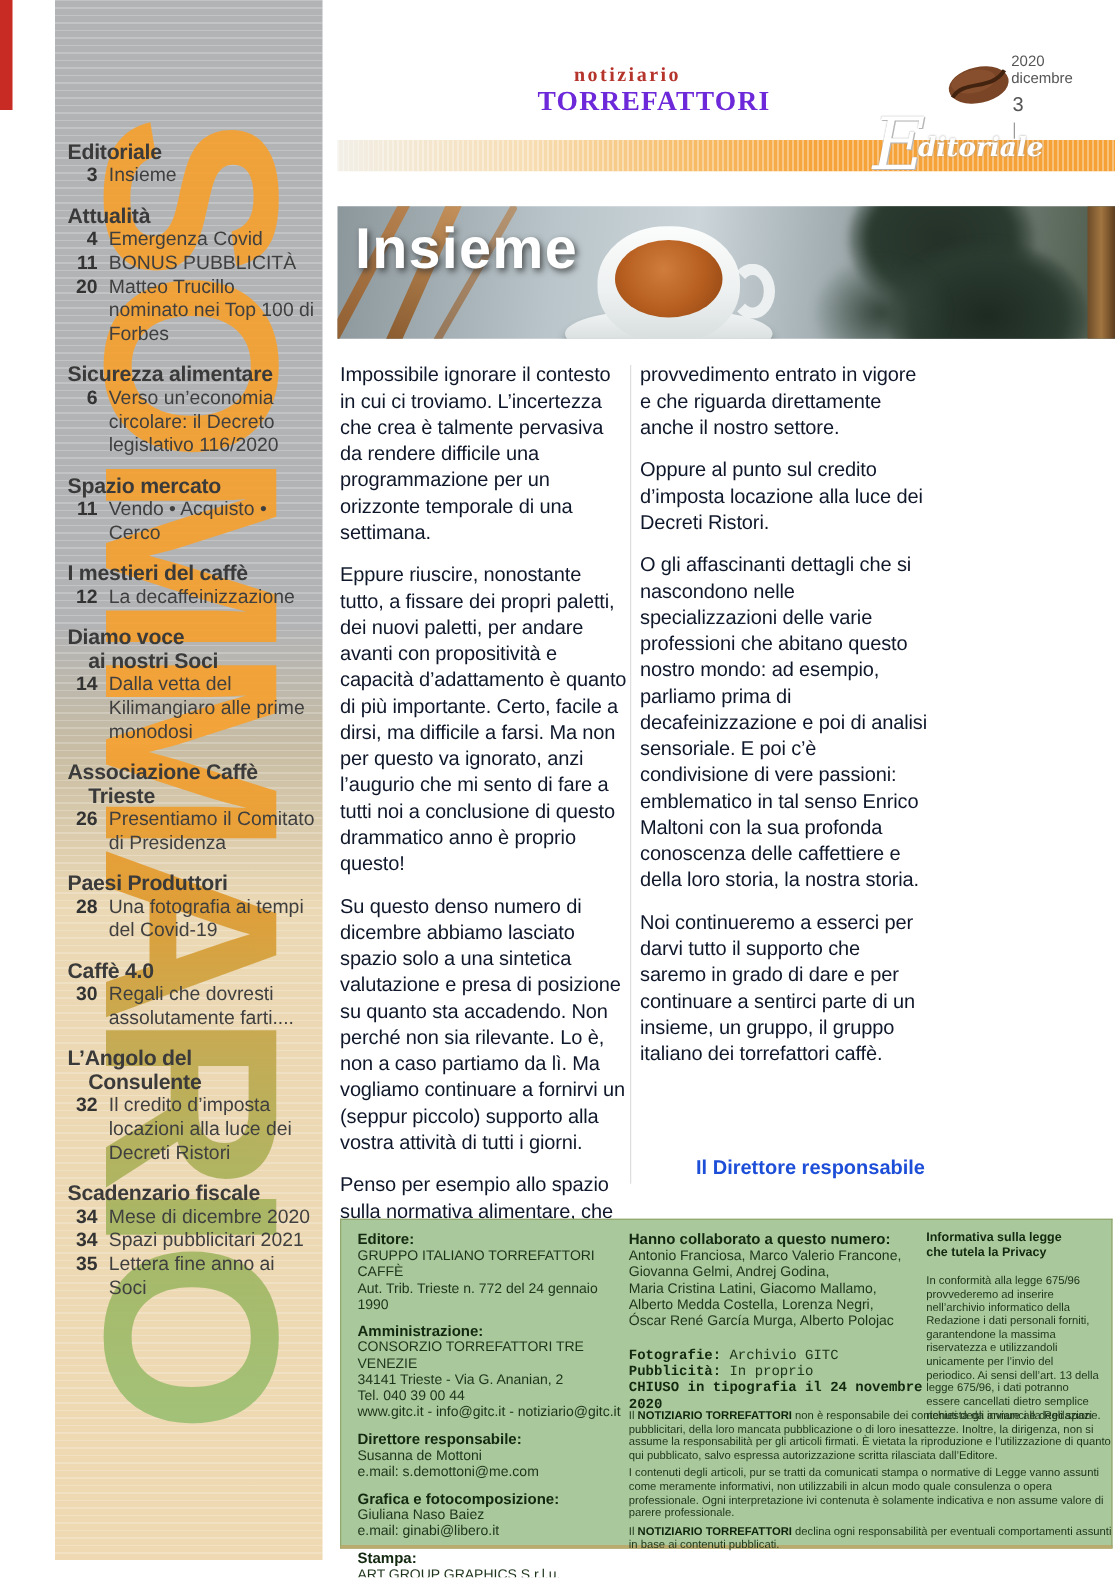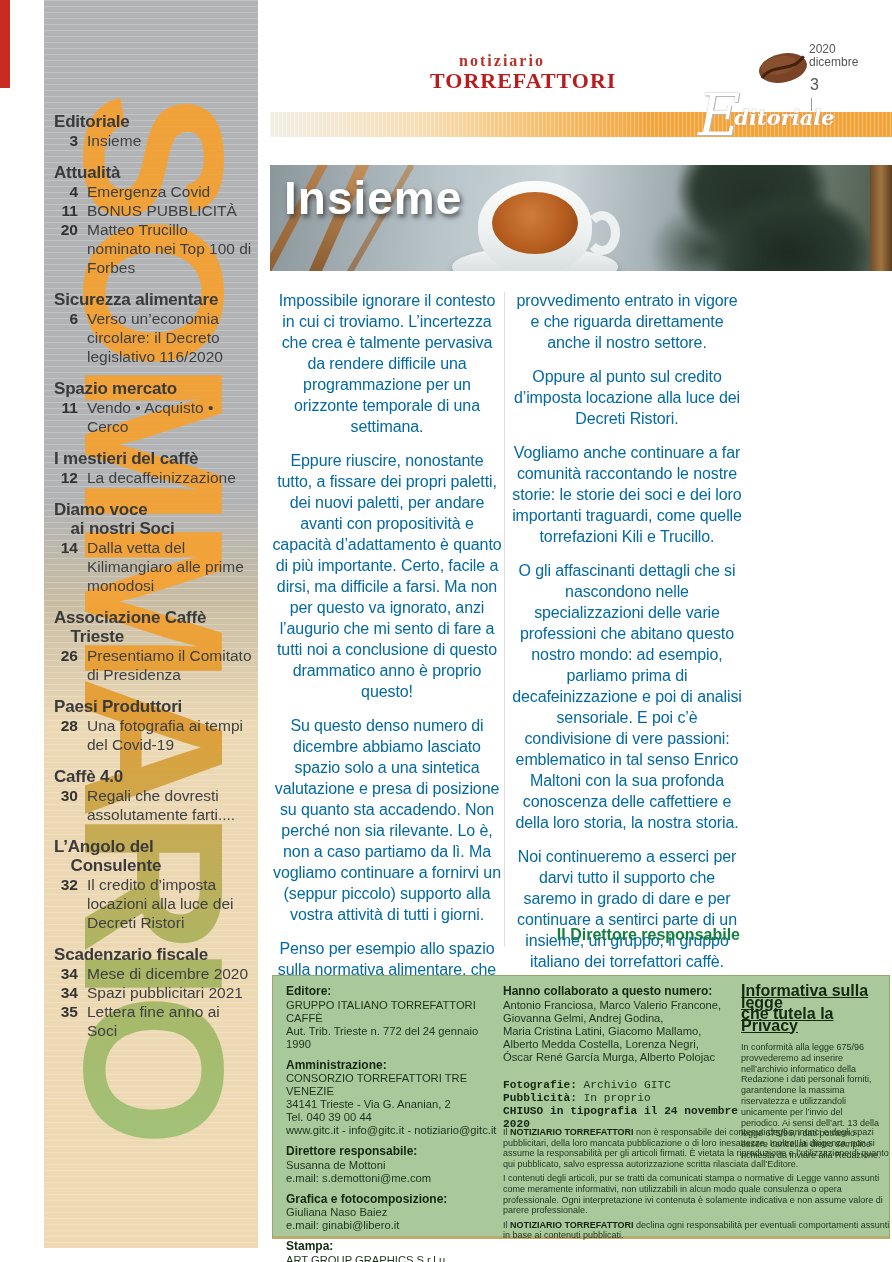--- a/index.html
+++ b/index.html
@@ -25,21 +25,21 @@
   .toc-section{margin-bottom:13px;}
   .toc-title{font-weight:bold;font-size:17px;line-height:19px;color:#3a3a3a;white-space:pre-line;letter-spacing:-.2px;}
   .toc-sub{font-weight:bold;font-style:italic;font-size:16.5px;line-height:19px;color:#3a3a3a;padding-left:26px;}
   .toc-item{display:flex;font-size:15.5px;line-height:19px;color:#3f3f3f;}
   .toc-page{width:24px;flex:none;font-weight:bold;text-align:right;margin-right:9px;color:#333;}
   .toc-text{flex:1;}
 
   
   .logo{position:absolute;top:52px;left:430px;width:144px;text-align:center;}
   .logo-top{font-family:"Liberation Serif",serif;font-weight:bold;font-size:16px;letter-spacing:2px;color:#b5342c;}
-  .logo-main{font-family:"Liberation Serif",serif;font-weight:bold;font-size:22px;letter-spacing:1px;color:#b91c1c;margin-top:-2px;}
+  .logo-main{font-family:"Liberation Serif",serif;font-weight:bold;font-size:22px;letter-spacing:1px;color:#6d28d9;margin-top:-2px;}
   .bean{position:absolute;top:48px;left:756px;width:54px;height:40px;transform:rotate(-12deg);}
   .issue-date{position:absolute;top:43px;left:809px;font-size:12px;line-height:13px;color:#555;}
   .page-num{position:absolute;top:76px;left:810px;font-size:16px;color:#555;}
   .page-tick{position:absolute;top:98px;left:811px;width:1px;height:13px;background:#9a9a9a;}
 
   
   .banner{position:absolute;top:112px;left:270px;width:622px;height:25px;
     background:linear-gradient(90deg,#f2efe7 0%,#f7ddb2 25%,#f7bd69 45%,#f6a339 62%,#f5a136 100%);}
   .banner::after{content:"";position:absolute;inset:0;
     background:repeating-linear-gradient(90deg,rgba(255,255,255,.35) 0 1px,transparent 1px 4px);}
@@ -71,32 +71,32 @@
   .espresso{position:absolute;left:222px;top:27px;width:86px;height:62px;border-radius:50%;
     background:radial-gradient(circle at 45% 38%,#cf7d3d 0%,#b55d1f 55%,#8c4312 100%);}
   .hero-title{position:absolute;left:14px;top:6px;font-size:46px;font-weight:bold;color:#ffffff;
     letter-spacing:1px;text-shadow:2px 3px 5px rgba(55,55,55,.85);z-index:4;}
 
   
   .col{position:absolute;width:230px;top:290px;}
   .col-1{left:272px;}
   .col-2{left:512px;}
   .col-divider{position:absolute;left:504px;top:292px;width:1px;height:655px;background:#dedede;}
-  .para{font-size:16px;line-height:21px;color:#0369a1;margin:0 0 13px 0;letter-spacing:-.1px;text-align:center;}
+  .para{font-size:16px;line-height:21px;color:#0f172a;margin:0 0 13px 0;letter-spacing:-.1px;}
   .signature{position:absolute;left:512px;top:926px;width:228px;text-align:right;
-    font-weight:bold;font-size:16px;color:#15803d;}
+    font-weight:bold;font-size:16px;color:#1d4ed8;}
 
   
   .colophon{position:absolute;left:272px;top:975px;width:616px;height:260px;background:#a9c89b;
     border:1px solid #93a86e;border-bottom:3px solid #b9aa6d;}
   .cp-col1{position:absolute;left:13px;top:9px;width:212px;}
   .cp-col2{position:absolute;left:230px;top:9px;width:240px;}
   .cp-col3{position:absolute;left:468px;top:9px;width:142px;}
   .cp-h{font-weight:bold;font-size:12px;line-height:13.5px;color:#12280f;}
-  .cp-h.small{font-size:16px;line-height:11.5px;white-space:pre-line;text-decoration:underline;}
+  .cp-h.small{font-size:10px;line-height:11.5px;white-space:pre-line;}
   .cp-line{font-size:11.2px;line-height:13px;color:#1c331a;}
   .cp-block{margin-bottom:8px;}
   .credits{margin-top:15px;font-family:Liberation Mono, monospace;}
   .credits .cp-line b{color:#12280f;}
   .cp-disclaimers{position:absolute;left:230px;top:151px;width:388px;}
   .cp-small{font-size:9px;line-height:10.6px;color:#1c331a;margin:0 0 4px 0;}
   .cp-small b{color:#0f240c;}
   .cp-privacy-body{margin-top:11px;font-size:9px;line-height:10.8px;color:#1c331a;}
 </style>
 </head>
@@ -252,21 +252,20 @@
     <div class="col col-1">
         <p class="para">Impossibile ignorare il contesto in cui ci troviamo. L’incertezza che crea è talmente pervasiva da rendere difficile una programmazione per un orizzonte temporale di una settimana.</p>
         <p class="para">Eppure riuscire, nonostante tutto, a fissare dei propri paletti, dei nuovi paletti, per andare avanti con propositività e capacità d’adattamento è quanto di più importante. Certo, facile a dirsi, ma difficile a farsi. Ma non per questo va ignorato, anzi l’augurio che mi sento di fare a tutti noi a conclusione di questo drammatico anno è proprio questo!</p>
         <p class="para">Su questo denso numero di dicembre abbiamo lasciato spazio solo a una sintetica valutazione e presa di posizione su quanto sta accadendo. Non perché non sia rilevante. Lo è, non a caso partiamo da lì. Ma vogliamo continuare a fornirvi un (seppur piccolo) supporto alla vostra attività di tutti i giorni.</p>
         <p class="para">Penso per esempio allo spazio sulla normativa alimentare, che questo mese fa luce sul Decreto legislativo 116/2020, un</p>
       </div>
     <div class="col-divider"></div>
     <div class="col col-2">
         <p class="para">provvedimento entrato in vigore e che riguarda direttamente anche il nostro settore.</p>
         <p class="para">Oppure al punto sul credito d’imposta locazione alla luce dei Decreti Ristori.</p>
-        <p class="para">Vogliamo anche continuare a far comunità raccontando le nostre storie: le storie dei soci e dei loro importanti traguardi, come quelle torrefazioni Kili e Trucillo.</p>
         <p class="para">O gli affascinanti dettagli che si nascondono nelle specializzazioni delle varie professioni che abitano questo nostro mondo: ad esempio, parliamo prima di decafeinizzazione e poi di analisi sensoriale. E poi c’è condivisione di vere passioni: emblematico in tal senso Enrico Maltoni con la sua profonda conoscenza delle caffettiere e della loro storia, la nostra storia.</p>
         <p class="para">Noi continueremo a esserci per darvi tutto il supporto che saremo in grado di dare e per continuare a sentirci parte di un insieme, un gruppo, il gruppo italiano dei torrefattori caffè.</p>
       </div>
     <div class="signature">Il Direttore responsabile</div>
   </main>
 
   <section class="colophon">
     <div class="cp-col1">
         <div class="cp-block">
           <div class="cp-h">Editore:</div>

